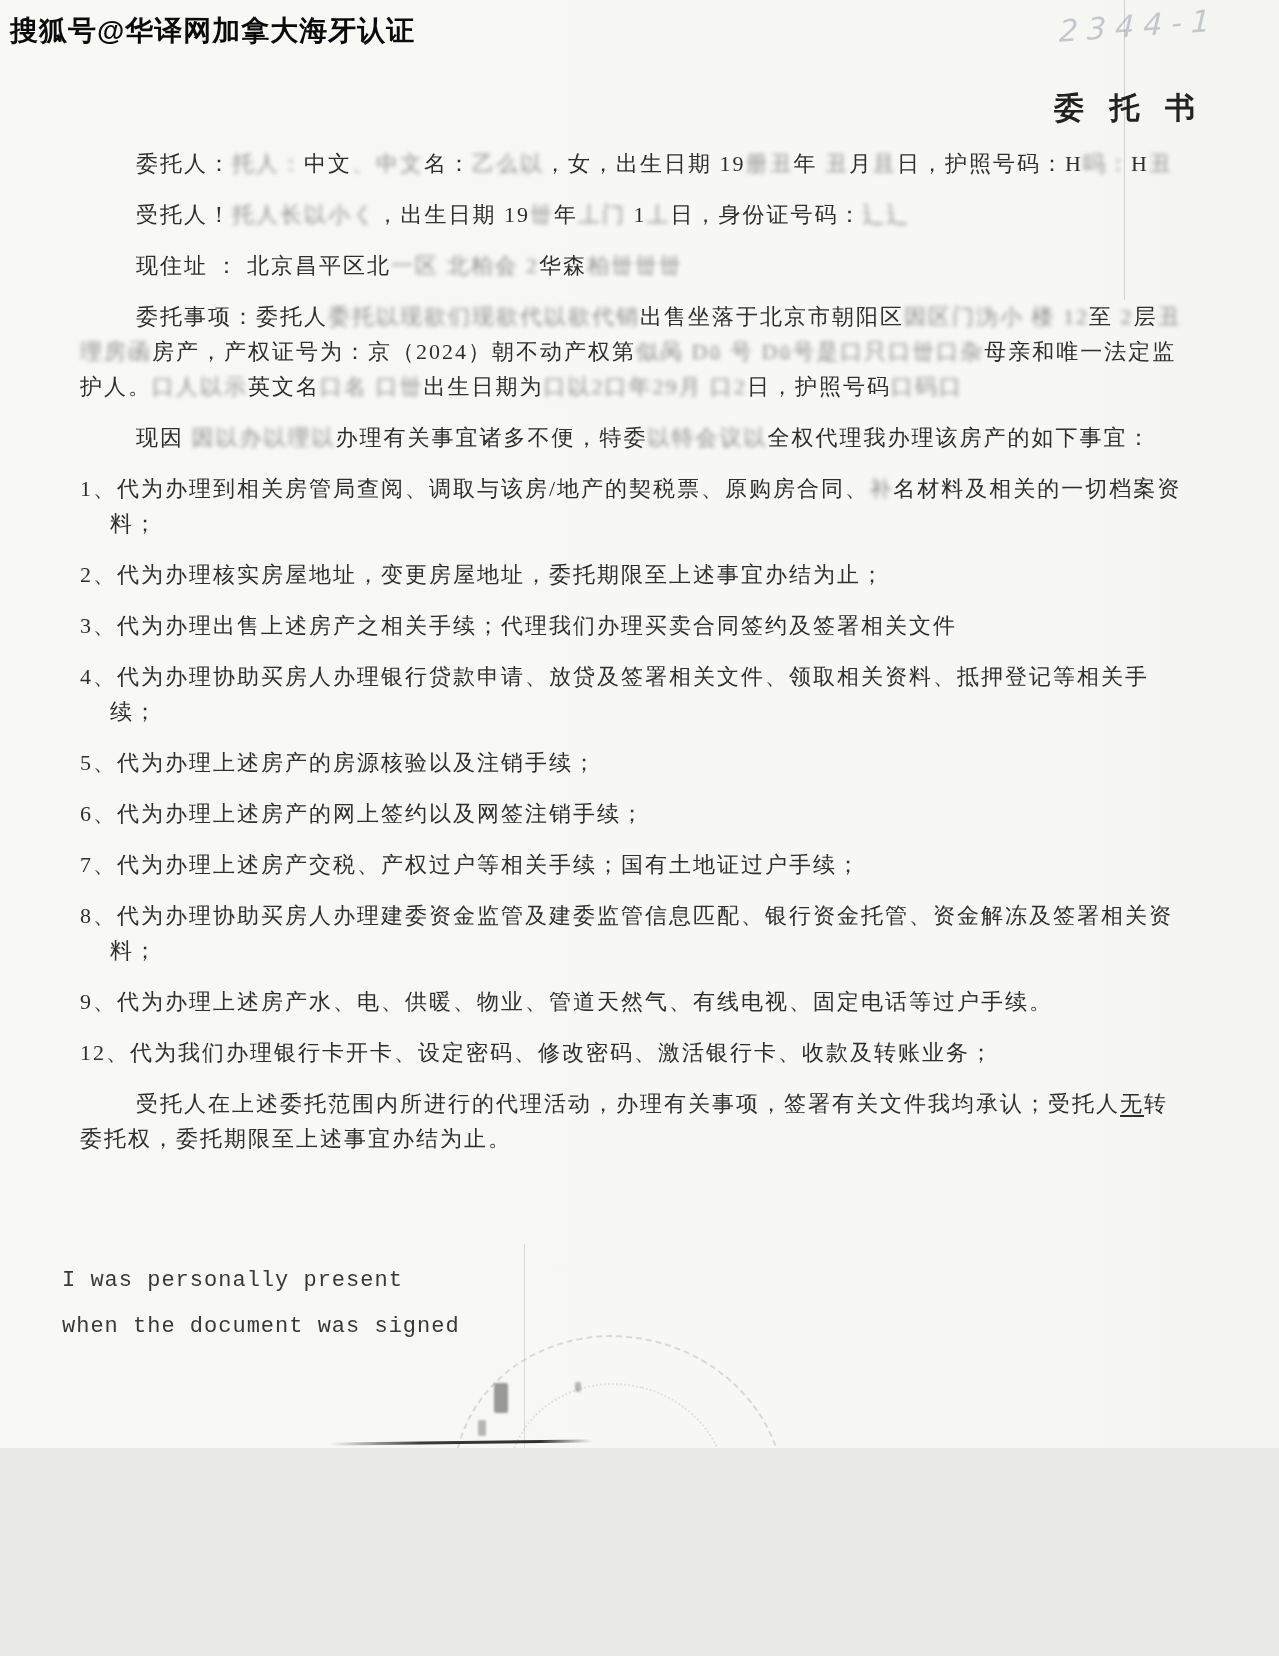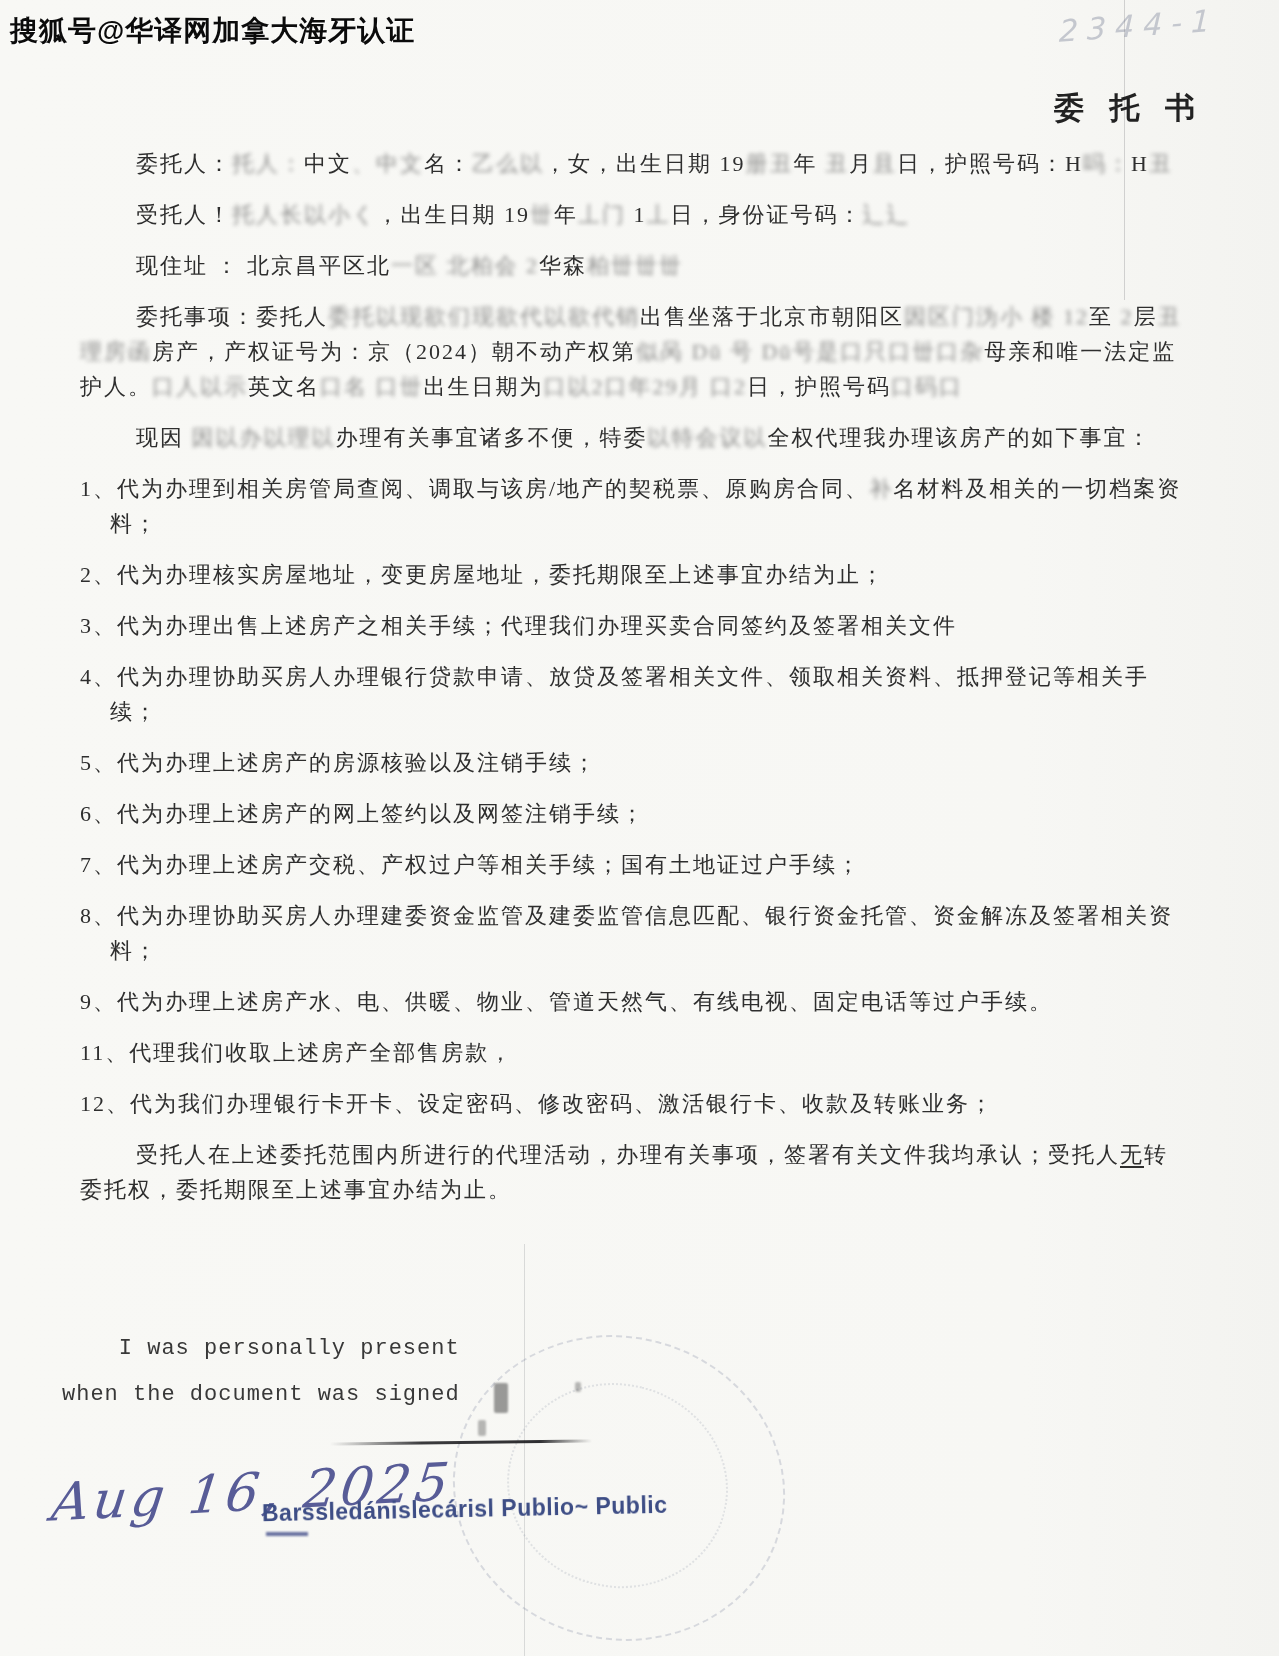--- a/index.html
+++ b/index.html
@@ -1,19 +1,19 @@
 <!DOCTYPE html>
 <html><head>
 <meta charset="utf-8">
 <style>
   html,body{margin:0;padding:0;}
   body{background:#e9e9e7;}
   .page{
     position:relative;
-    width:1279px;height:1656px;
+    width:1279px;height:1448px;
     margin:0 auto;
     background:linear-gradient(90deg,#f8f8f5 0%,#f7f7f4 80%,#f3f3f0 100%);
     overflow:hidden;
     font-family:"Liberation Serif","DejaVu Serif",serif;
     color:#2e2e2e;
   }
   .watermark{
     position:absolute;left:10px;top:12px;
     font-family:"Liberation Sans","DejaVu Sans",sans-serif;
     font-weight:900;font-size:28px;color:#0b0b0b;letter-spacing:1px;
@@ -41,25 +41,24 @@
   .item{margin:0 0 5px 0;padding-left:30px;text-indent:-30px;}
   .num{display:inline;}
   .rx{
     display:inline;filter:blur(2.3px);opacity:.62;color:#4a4a4a;
   }
   .ul{text-decoration:underline;text-underline-offset:4px;}
   .closing{margin-top:4px !important;}
   .sig-block{margin:30px 0 0 536px;}
   .sig-block p:first-child{margin-bottom:52px;}
   .attestation{
-    position:absolute;left:62px;top:1326px;
+    position:absolute;left:62px;top:1258px;
     font-family:"Liberation Mono","DejaVu Sans Mono",monospace;
     font-size:22px;line-height:46px;color:#383838;letter-spacing:1px;
     filter:blur(0.2px);
-    text-align:right;
   }
   .stamp{
     position:absolute;left:452px;top:1336px;width:330px;height:300px;
     border:2px dashed rgba(100,110,140,0.22);border-radius:50%;
     transform:rotate(14deg);
   }
   .stamp-inner{
     position:absolute;left:52px;top:46px;width:218px;height:200px;
     border:2px dotted rgba(100,110,140,0.16);border-radius:50%;
   }
@@ -112,21 +111,20 @@
     <div id="items">
         <p class="item"><span class="num">1、</span><span>代为办理到相关房管局查阅、调取与该房/地产的契税票、原购房合同、<span class="rx">补</span>名材料及相关的一切档案资料；</span></p>
         <p class="item"><span class="num">2、</span><span>代为办理核实房屋地址，变更房屋地址，委托期限至上述事宜办结为止；</span></p>
         <p class="item"><span class="num">3、</span><span>代为办理出售上述房产之相关手续；代理我们办理买卖合同签约及签署相关文件</span></p>
         <p class="item"><span class="num">4、</span><span>代为办理协助买房人办理银行贷款申请、放贷及签署相关文件、领取相关资料、抵押登记等相关手续；</span></p>
         <p class="item"><span class="num">5、</span><span>代为办理上述房产的房源核验以及注销手续；</span></p>
         <p class="item"><span class="num">6、</span><span>代为办理上述房产的网上签约以及网签注销手续；</span></p>
         <p class="item"><span class="num">7、</span><span>代为办理上述房产交税、产权过户等相关手续；国有土地证过户手续；</span></p>
         <p class="item"><span class="num">8、</span><span>代为办理协助买房人办理建委资金监管及建委监管信息匹配、银行资金托管、资金解冻及签署相关资料；</span></p>
         <p class="item"><span class="num">9、</span><span>代为办理上述房产水、电、供暖、物业、管道天然气、有线电视、固定电话等过户手续。</span></p>
-        <p class="item"><span class="num">11、</span><span>代理我们收取上述房产全部售房款，</span></p>
         <p class="item"><span class="num">12、</span><span>代为我们办理银行卡开卡、设定密码、修改密码、激活银行卡、收款及转账业务；</span></p>
       </div>
     <p class="indent closing">受托人在上述委托范围内所进行的代理活动，办理有关事项，签署有关文件我均承认；受托人<span class="ul">无</span>转委托权，委托期限至上述事宜办结为止。</p>
   </div>
 
   <div class="attestation">
     <div>I was personally present</div>
     <div>when the document was signed</div>
   </div>
 

